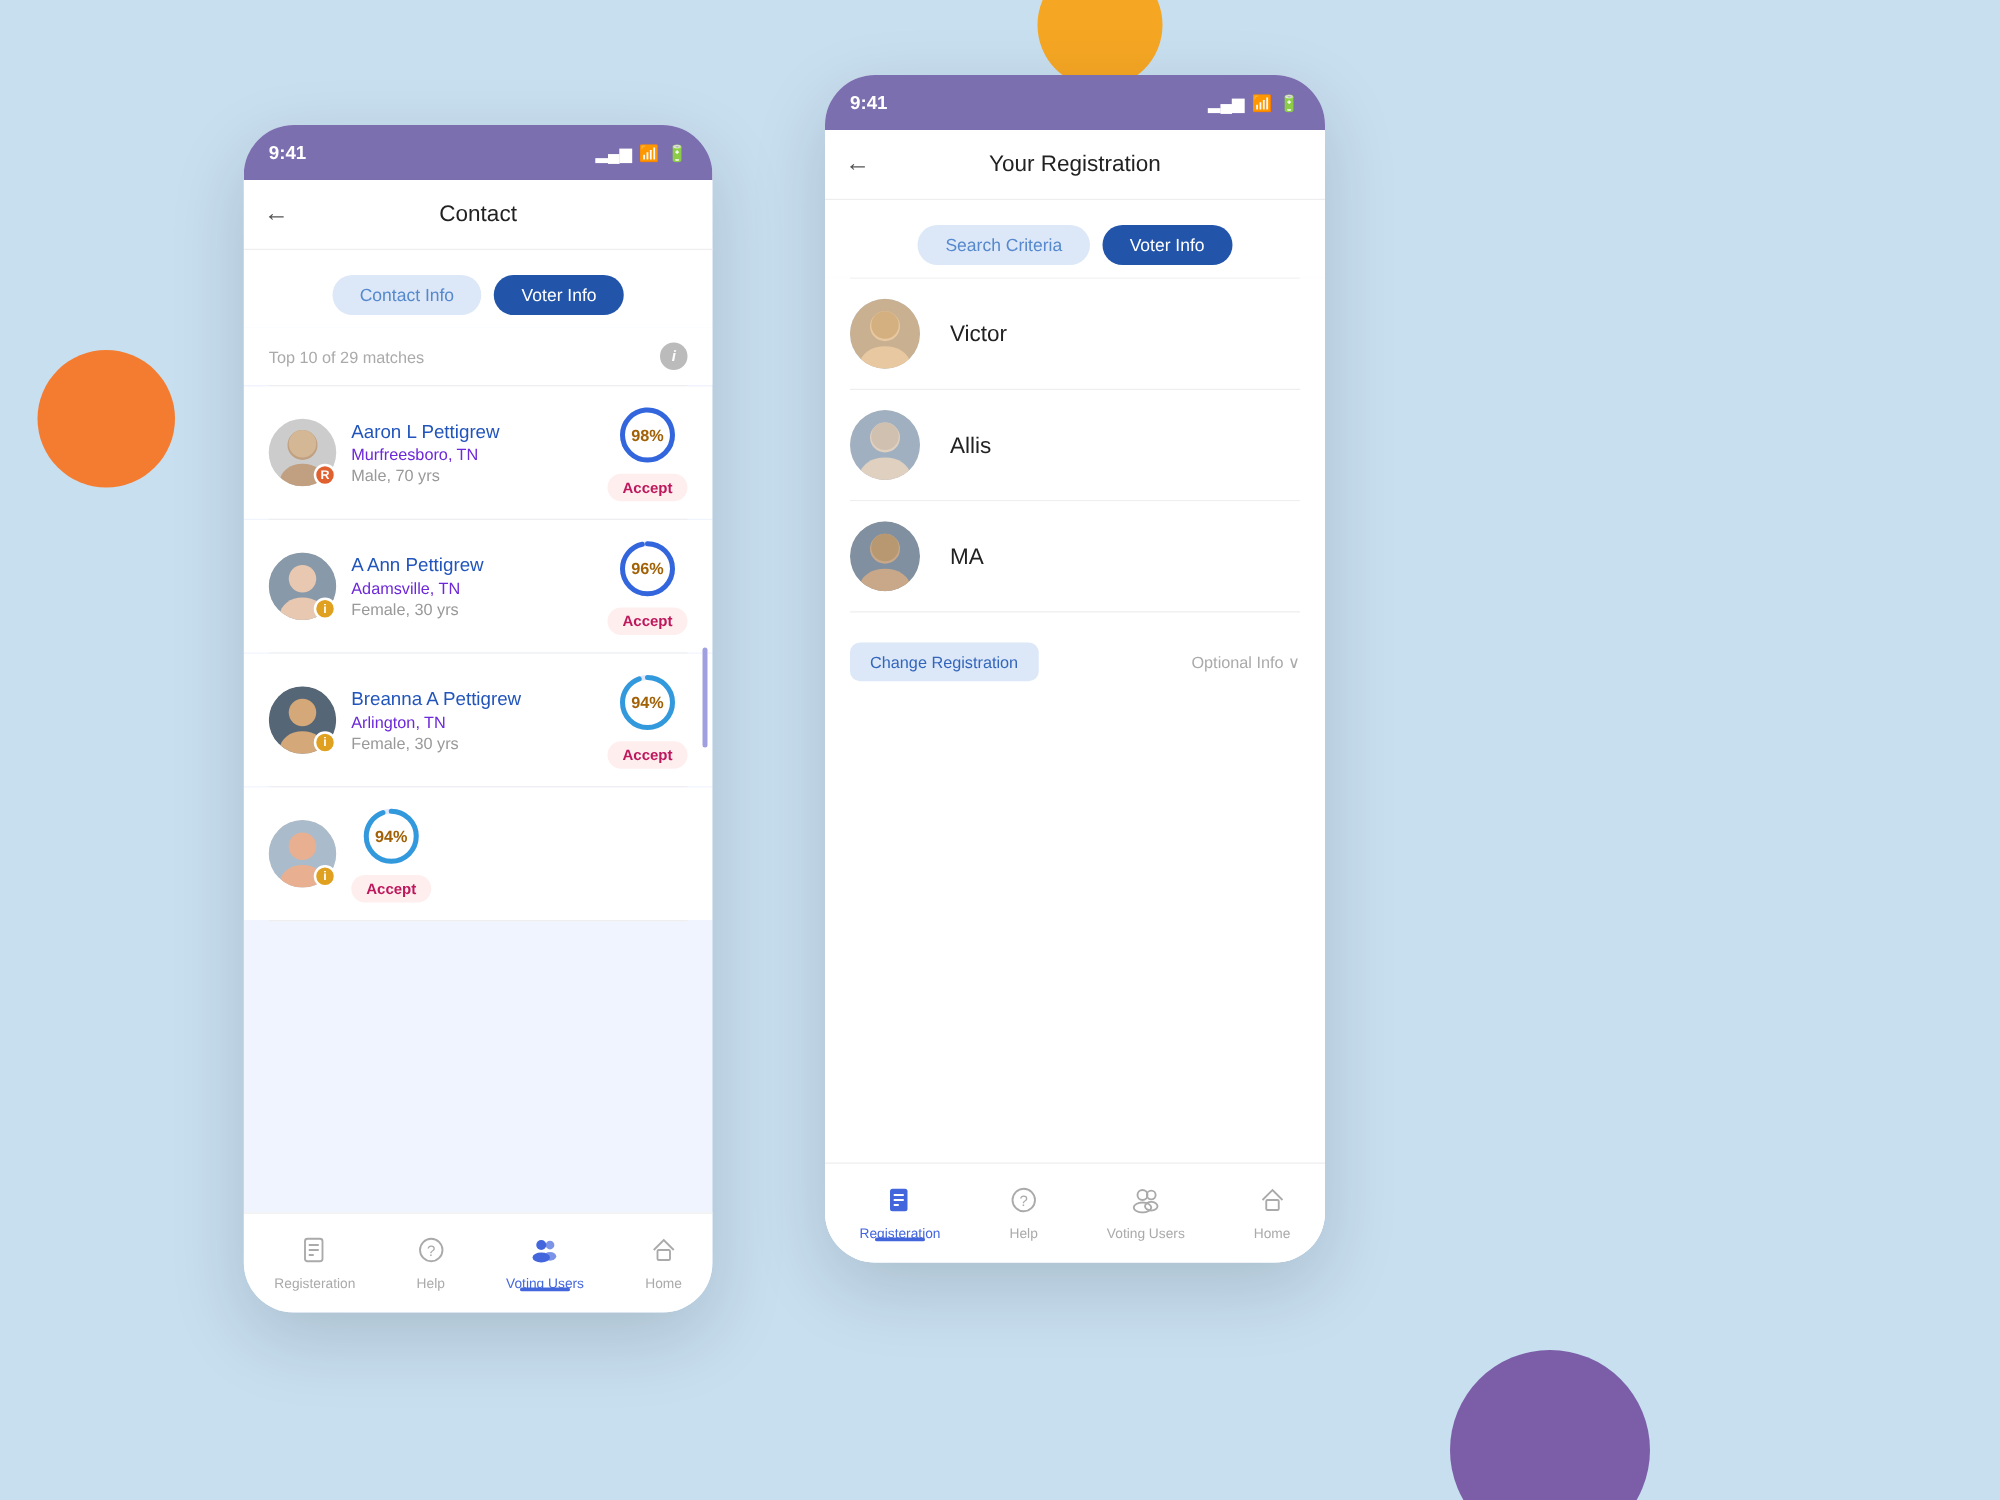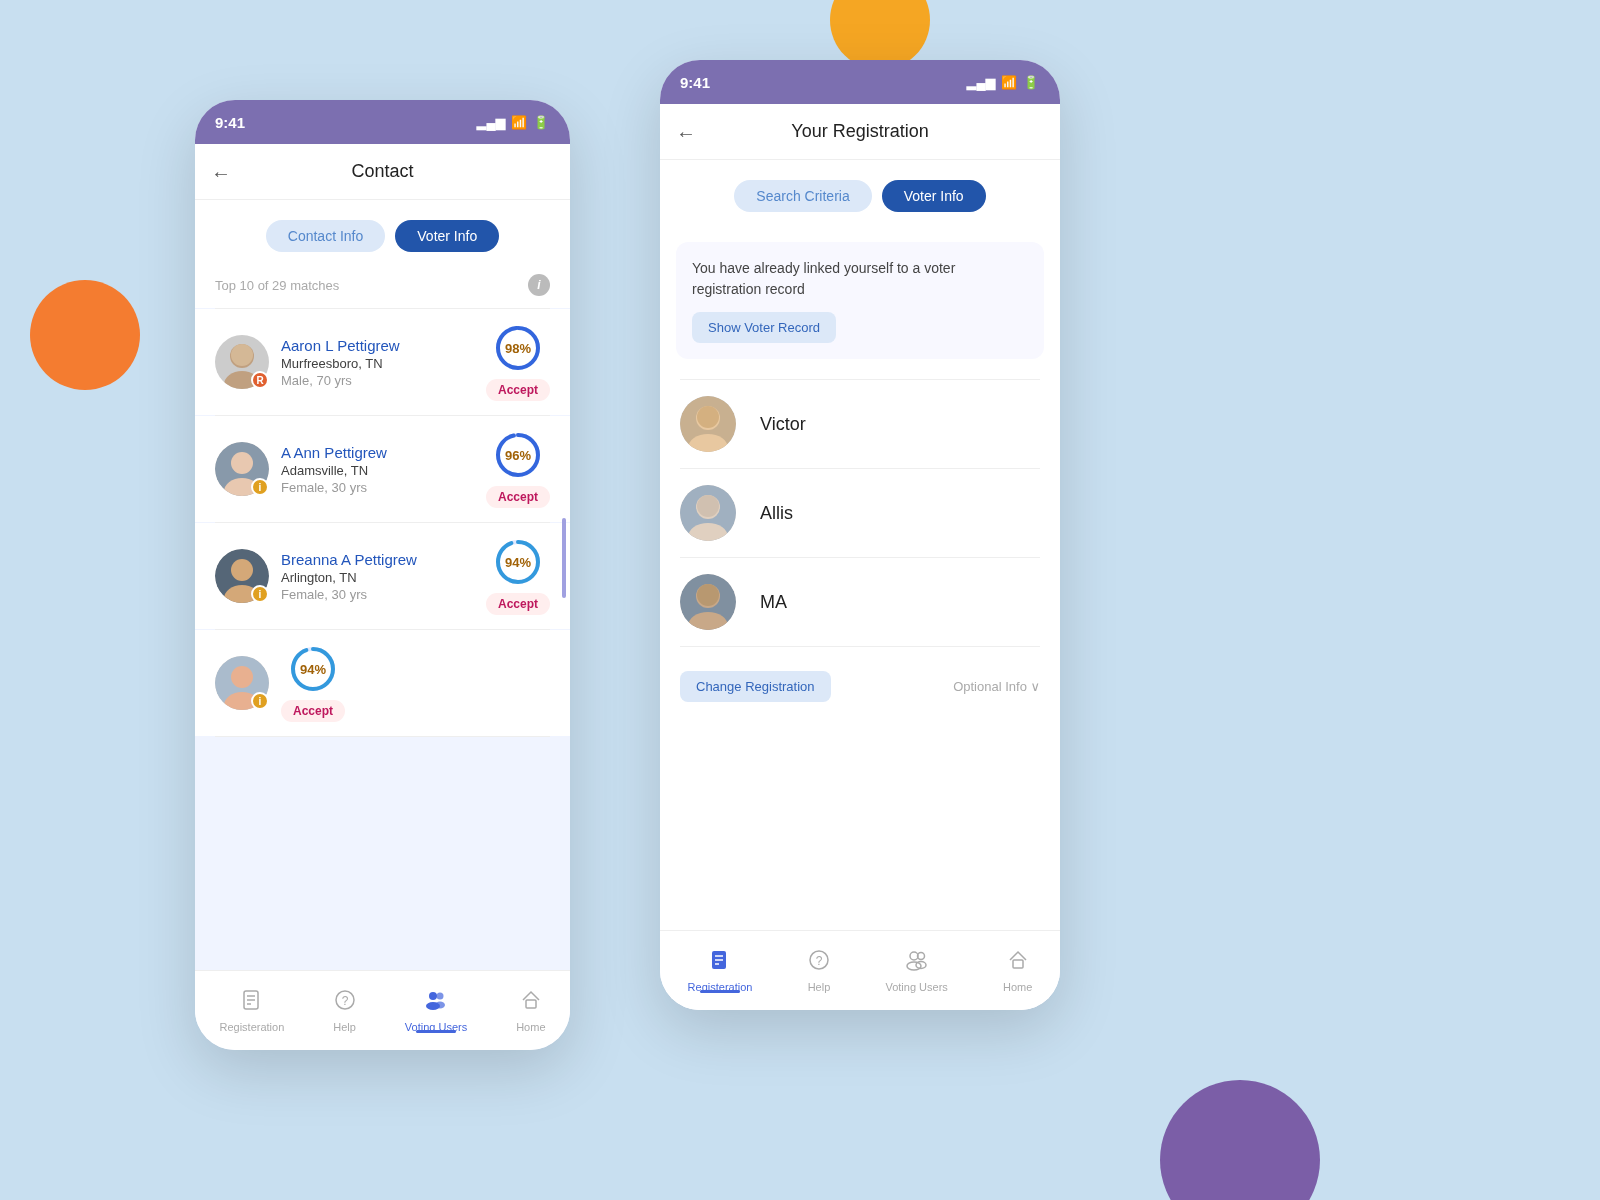--- a/index.html
+++ b/index.html
@@ -216,21 +216,21 @@
     .contact-info {
       flex: 1;
     }
     .contact-name {
       font-size: 15px;
       font-weight: 400;
       color: #2255bb;
     }
     .contact-location {
       font-size: 13px;
-      color: #404040;
+      color: #6d28d9;
       margin: 2px 0;
     }
     .contact-details {
       font-size: 13px;
       color: #999;
     }
     .contact-right {
       display: flex;
       flex-direction: column;
       align-items: center;
@@ -613,24 +613,20 @@
     <span class="nav-title">Your Registration</span>
   </div>
 
   <div class="tab-row">
     <button class="tab-btn inactive">Search Criteria</button>
     <button class="tab-btn active">Voter Info</button>
   </div>
 
   <div class="phone-body" style="background:white;">
 
-    <div class="message-box">
-      <div class="message-text">You have already linked yourself to a voter registration record</div>
-      <button class="show-voter-btn">Show Voter Record</button>
-    </div>
 
     <div class="divider"></div>
 
     <div class="person-row">
       <div class="person-avatar">
         <svg width="56" height="56" viewBox="0 0 56 56">
           <circle cx="28" cy="28" r="28" fill="#c8b090"></circle>
           <circle cx="28" cy="22" r="12" fill="#e8c8a0"></circle>
           <ellipse cx="28" cy="52" rx="20" ry="14" fill="#e8c8a0"></ellipse>
           <circle cx="28" cy="21" r="11" fill="#d4b080"></circle>

